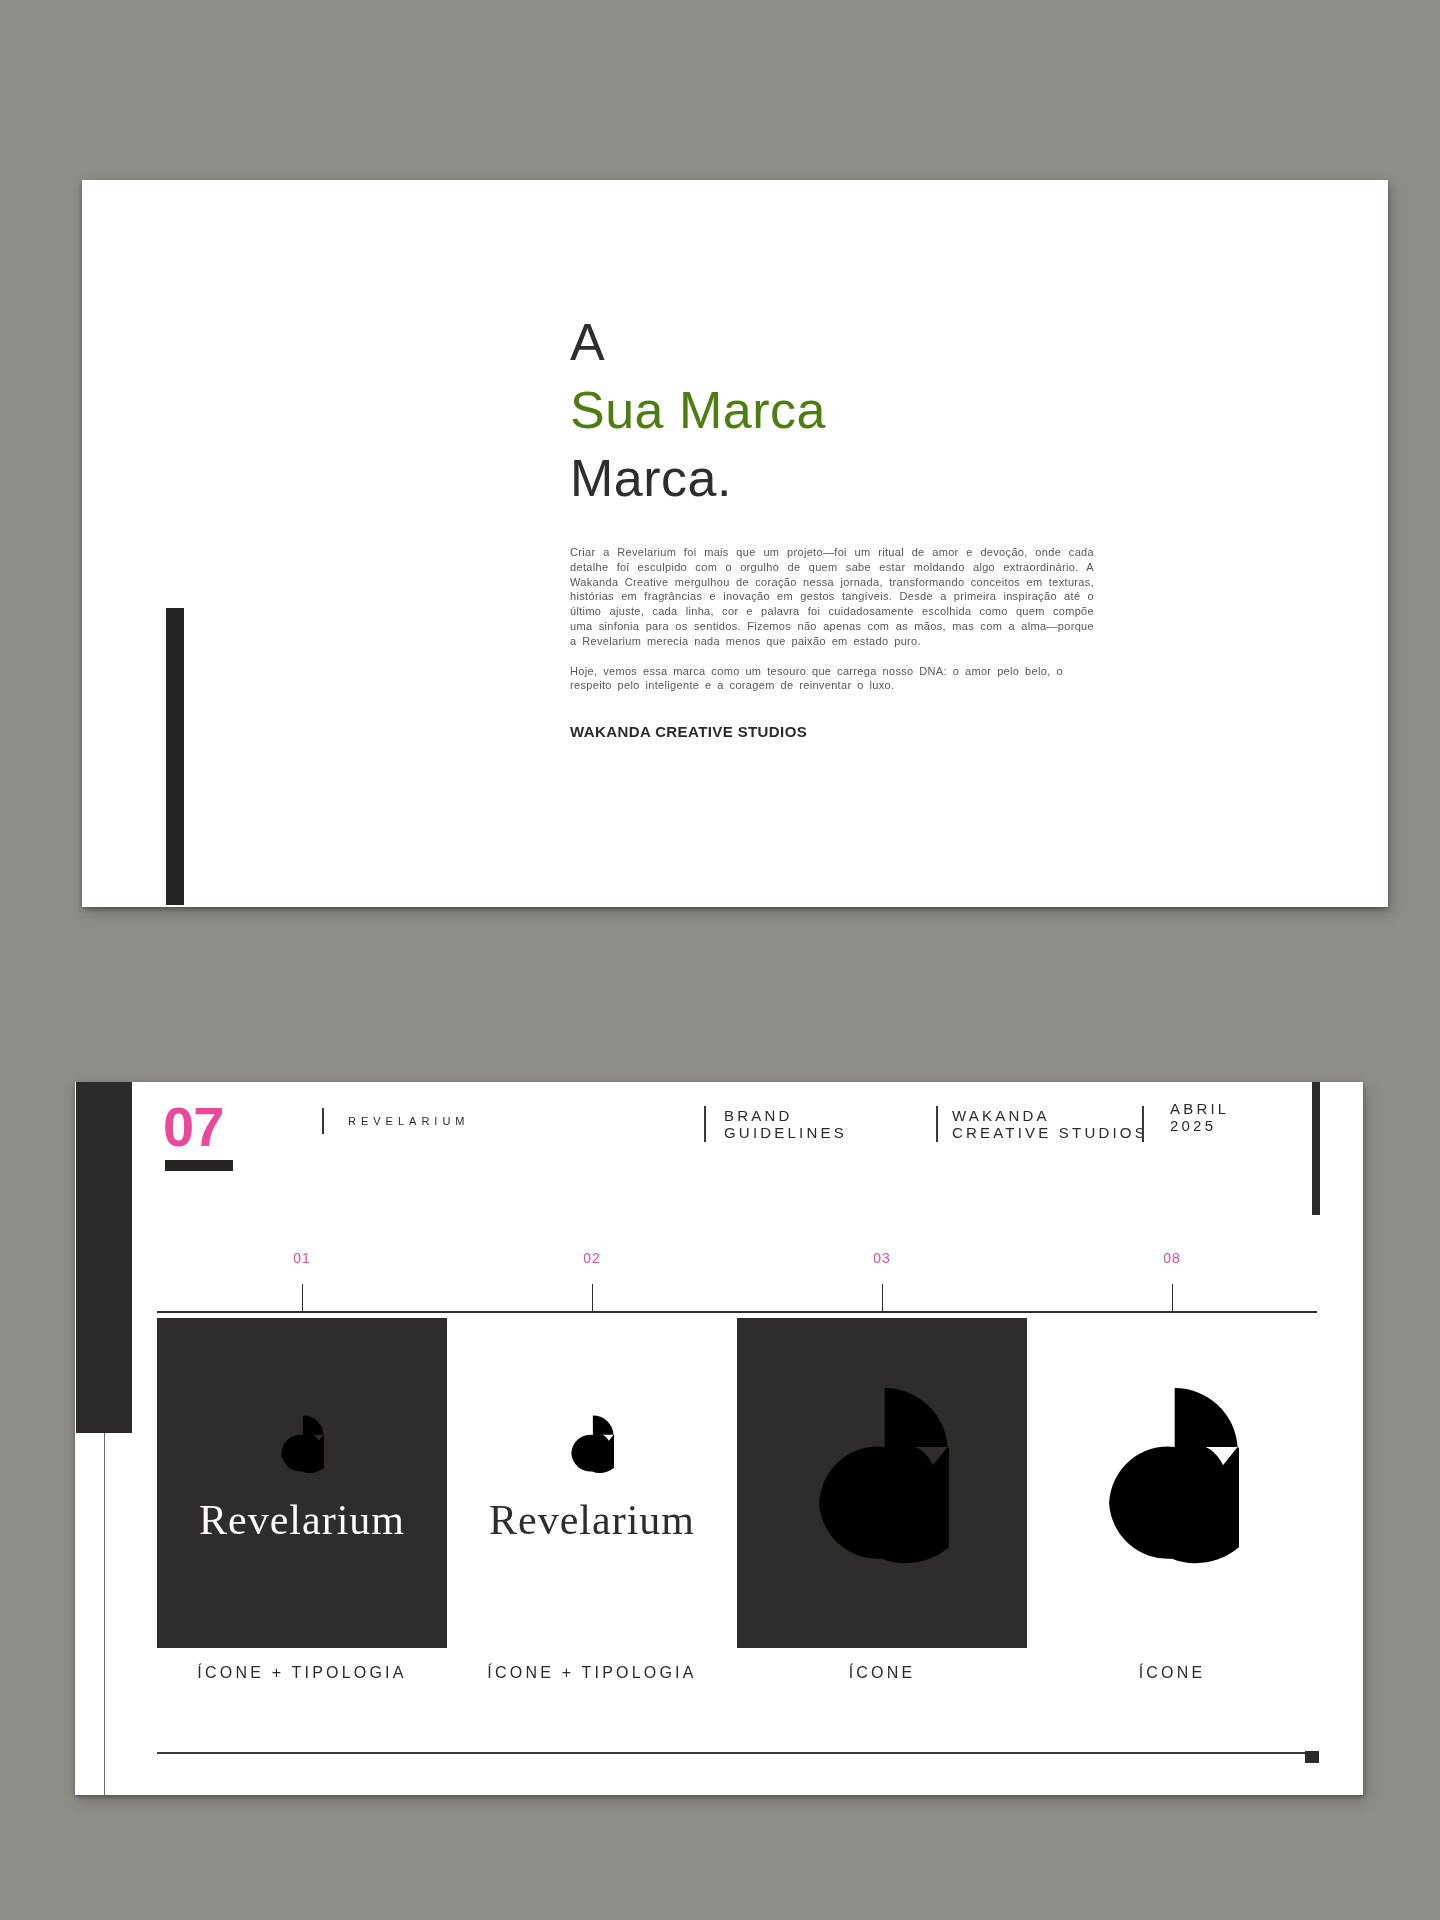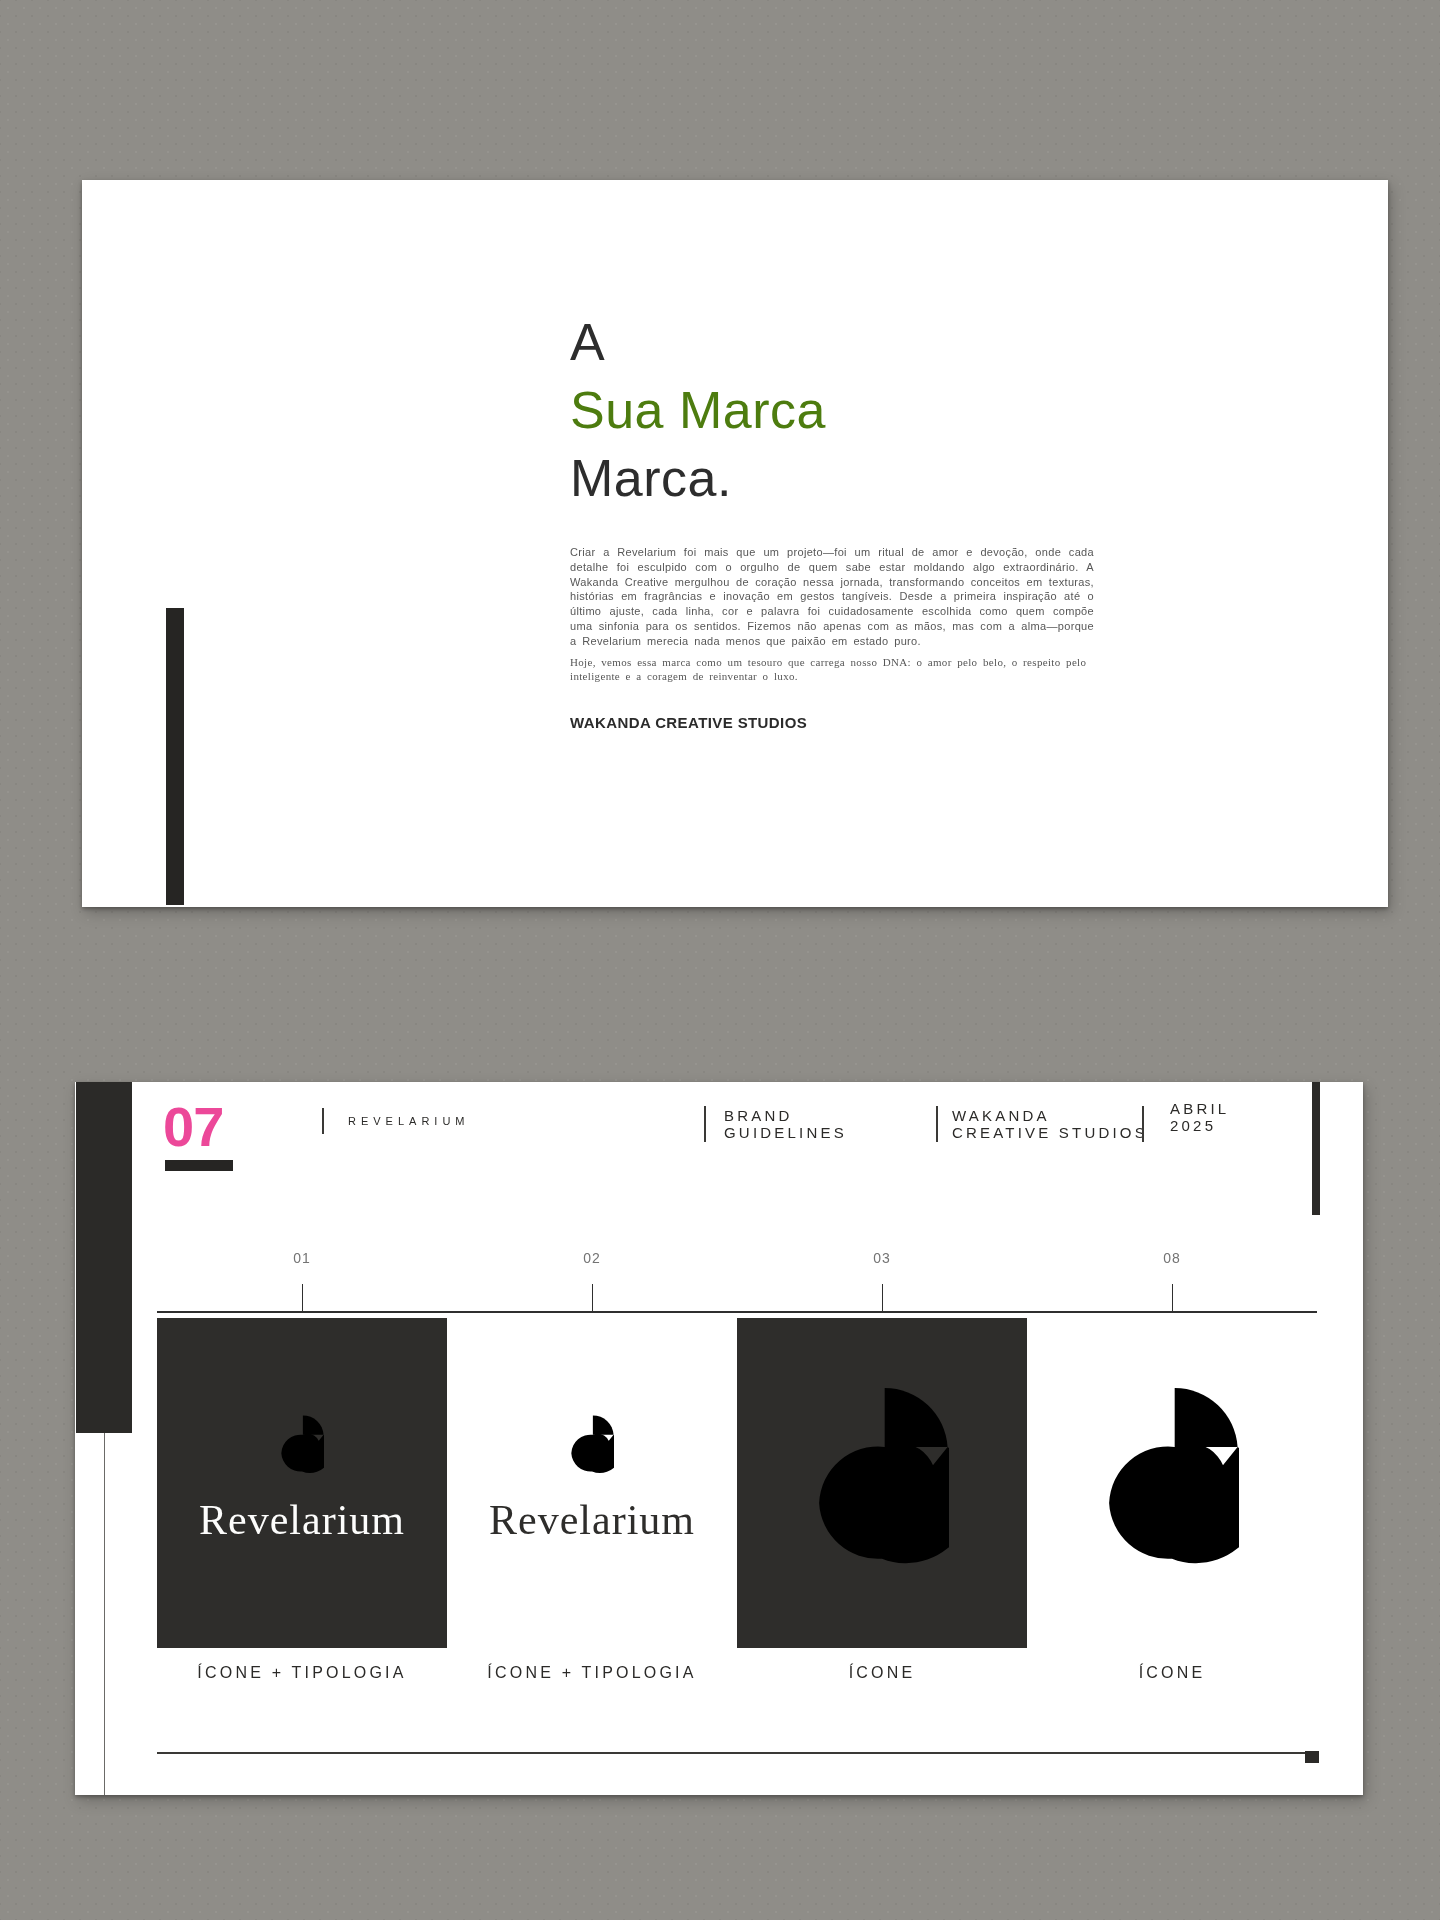--- a/index.html
+++ b/index.html
@@ -28,21 +28,21 @@
   }
   #page1 .content-col{ position:absolute; left:488px; top:128px; width:524px; }
   .intro-title{ font-weight:400; color:#2d2d2d; font-size:52px; line-height:68px; letter-spacing:0.5px; }
   .intro-title .t-light{ display:block; font-weight:400; }
   .intro-title .t-bold{ display:block; font-weight:400; color:#4d7c0f; }
   .body-copy{
     margin-top:33px;
     font-size:11px; line-height:14.8px; color:#575757;
     text-align:justify; letter-spacing:0.03em; word-spacing:0.22em;
   }
-  .body-copy + .body-copy{ margin-top:6px; text-align:left;font-family:Liberation Serif, serif; }
+  .body-copy + .body-copy{ margin-top:15px; text-align:left; }
   .signature{
     margin-top:30px; font-size:15px; font-weight:700; color:#2b2b2b; letter-spacing:0.4px;
   }
   
   #page2{ left:75px; top:1082px; width:1288px; height:713px; }
   #page2 .side-block{ position:absolute; left:1px; top:0; width:56px; height:351px; background:#2b2a28; }
   #page2 .side-vline{ position:absolute; left:29px; top:351px; width:1px; height:362px; background:#6b6a67; }
   #page2 .tr-bar{ position:absolute; left:1237px; top:0; width:8px; height:133px; background:#2b2a28; }
   .pagenum{
     position:absolute; left:88px; top:12px;
@@ -57,21 +57,21 @@
   .hdr-label{
     position:absolute; font-size:15px; color:#2b2a28; letter-spacing:3.2px;
     line-height:16.5px; white-space:pre; font-weight:400;
   }
   .hdr-brand{ left:273px; top:31px; font-size:11px; letter-spacing:5px; }
   .hdr-doc{ left:649px; top:26px; }
   .hdr-studio{ left:877px; top:26px; }
   .hdr-date{ left:1095px; top:19px; }
   .variant-number{
     position:absolute; top:168px; width:290px; text-align:center;
-    font-size:14px; color:#737373; letter-spacing:1px;
+    font-size:14px; color:#ec4899; letter-spacing:1px;
   }
   .tick{ position:absolute; top:202px; width:1px; height:27px; background:#2f2f2f; }
   .connector{ position:absolute; left:82px; top:229px; width:1160px; height:2px; background:#2f2f2f; }
   .tile{
     position:absolute; top:236px; width:290px; height:330px;
     display:flex; flex-direction:column; align-items:center;
   }
   .tile.dark{ background:#2e2d2b; }
   .tile .mini-icon{ margin-top:96px; width:44px; height:60px; }
   .tile .big-icon{ margin-top:66px; width:134px; height:182px; }

